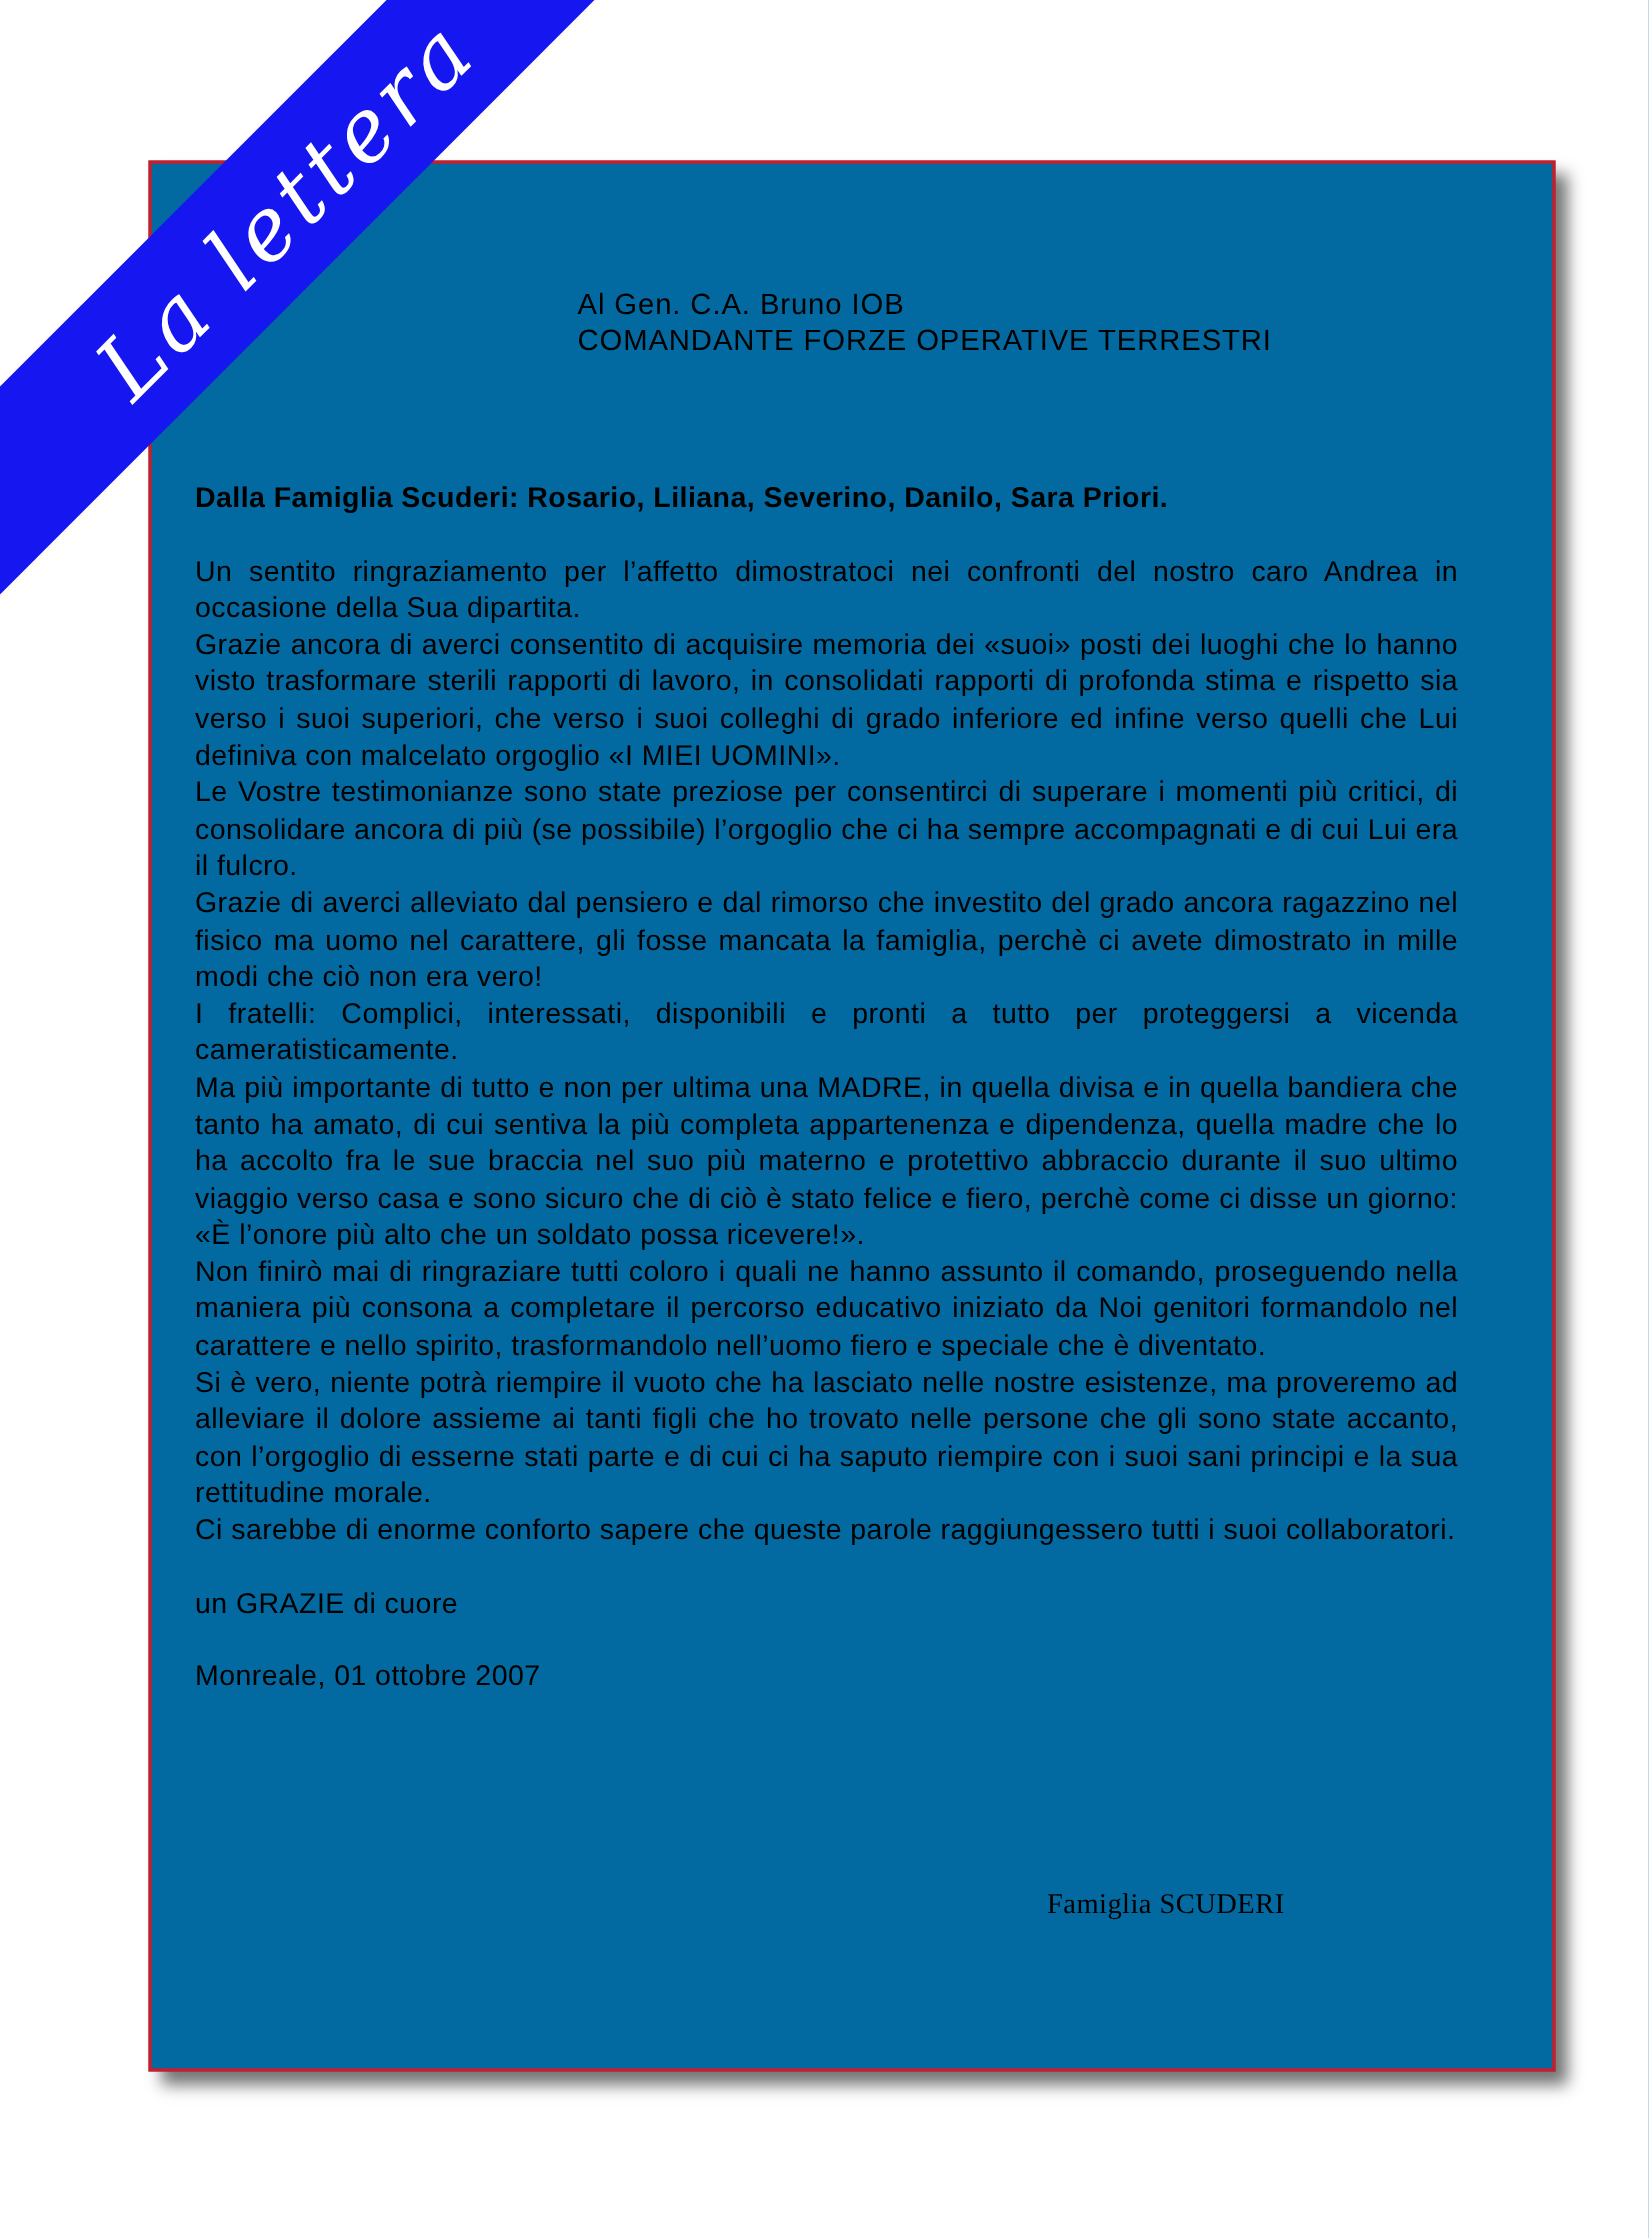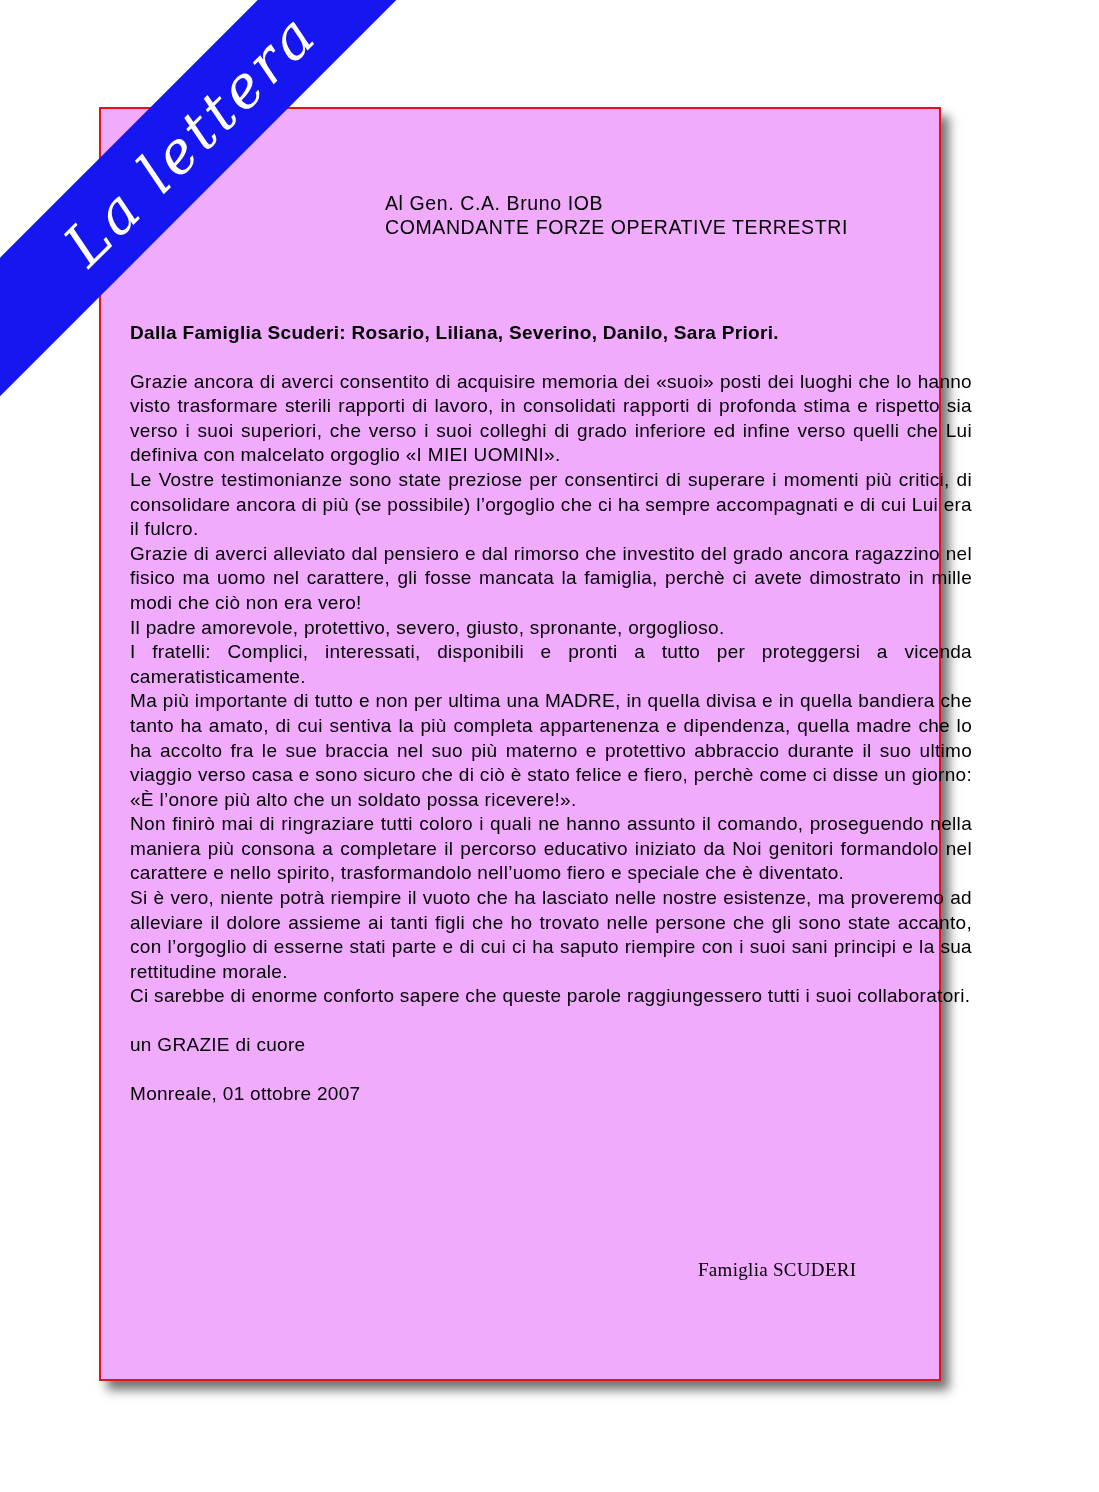--- a/index.html
+++ b/index.html
@@ -12,24 +12,24 @@
     height: 1492px;
     position: relative;
     overflow: hidden;
     font-family: "Liberation Sans", "DejaVu Sans", sans-serif;
     color: #000;
   }
   .letter-frame {
     position: absolute;
     left: 99px;
     top: 107px;
-    width: 842px;
+    width: 938px;
     height: 1274px;
     border: 2px solid #e0141b;
-    background: #f0abfc;
+    background: #0369a1;
     box-shadow: 8px 9px 10px rgba(0,0,0,0.55);
     box-sizing: border-box;
   }
   .recipient {
     position: absolute;
     left: 284px;
     top: 82px;
     font-size: 19.5px;
     line-height: 24px;
     letter-spacing: 0.6px;
@@ -104,24 +104,24 @@
 <div class="letter-frame">
 
   <div class="recipient">
     <div>Al Gen. C.A. Bruno IOB</div>
     <div>COMANDANTE FORZE OPERATIVE TERRESTRI</div>
   </div>
 
   <div class="letter-body">
     <p class="from-line">Dalla Famiglia Scuderi: Rosario, Liliana, Severino, Danilo, Sara Priori.</p>
 
+    <p class="paragraph">Un  sentito ringraziamento per l’affetto dimostratoci nei confronti del nostro caro Andrea in occasione della Sua dipartita.</p>
     <p class="paragraph">Grazie ancora di averci consentito di acquisire memoria dei «suoi» posti dei luoghi che lo hanno visto trasformare sterili rapporti di lavoro, in consolidati rapporti di profonda stima e rispetto sia verso i suoi superiori, che verso i suoi colleghi di grado inferiore ed infine verso quelli che Lui definiva con malcelato orgoglio «I MIEI UOMINI».</p>
     <p class="paragraph">Le Vostre testimonianze sono state preziose per consentirci di superare i momenti più critici, di consolidare ancora di più (se possibile) l’orgoglio che ci ha sempre accompagnati e di cui Lui era il fulcro.</p>
     <p class="paragraph">Grazie di averci alleviato dal pensiero e dal rimorso che investito del grado ancora ragazzino nel fisico ma uomo nel carattere, gli fosse mancata la famiglia, perchè ci avete dimostrato in mille modi che ciò non era vero!</p>
-    <p class="paragraph">Il padre amorevole, protettivo, severo, giusto, spronante, orgoglioso.</p>
     <p class="paragraph">I fratelli: Complici, interessati, disponibili e pronti a tutto per proteggersi a vicenda cameratisticamente.</p>
     <p class="paragraph">Ma più importante di tutto e non per ultima una MADRE, in quella divisa e in quella bandiera che tanto ha amato, di cui sentiva la più completa appartenenza e dipendenza, quella madre che lo ha accolto fra le sue braccia nel suo più materno e protettivo abbraccio durante il suo ultimo viaggio verso casa e sono sicuro che di ciò è stato felice e fiero, perchè come ci disse un giorno: «È l’onore più alto che un soldato possa ricevere!».</p>
     <p class="paragraph">Non finirò mai di ringraziare tutti coloro i quali ne hanno assunto il comando, proseguendo nella maniera più consona a completare il percorso educativo iniziato da Noi genitori formandolo nel carattere e nello spirito, trasformandolo nell’uomo fiero e speciale che è diventato.</p>
     <p class="paragraph">Si è vero, niente potrà riempire il vuoto che ha lasciato nelle nostre esistenze, ma proveremo ad alleviare il dolore assieme ai tanti figli che ho trovato nelle persone che gli sono state accanto, con l’orgoglio di esserne stati parte e di cui ci ha saputo riempire con i suoi sani principi e la sua rettitudine morale.</p>
     <p class="paragraph">Ci sarebbe di enorme conforto sapere che queste parole raggiungessero tutti i suoi collaboratori.</p>
 
     <p class="closing">un GRAZIE di cuore</p>
     <p class="place-date">Monreale, 01 ottobre 2007</p>
   </div>
 

